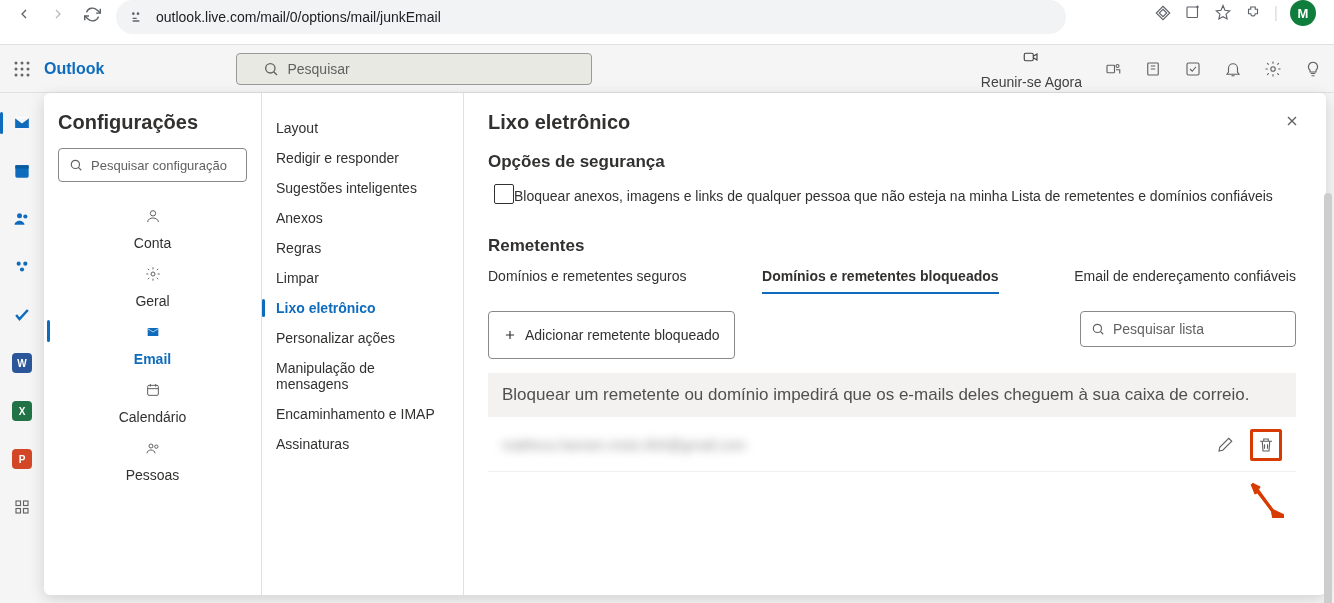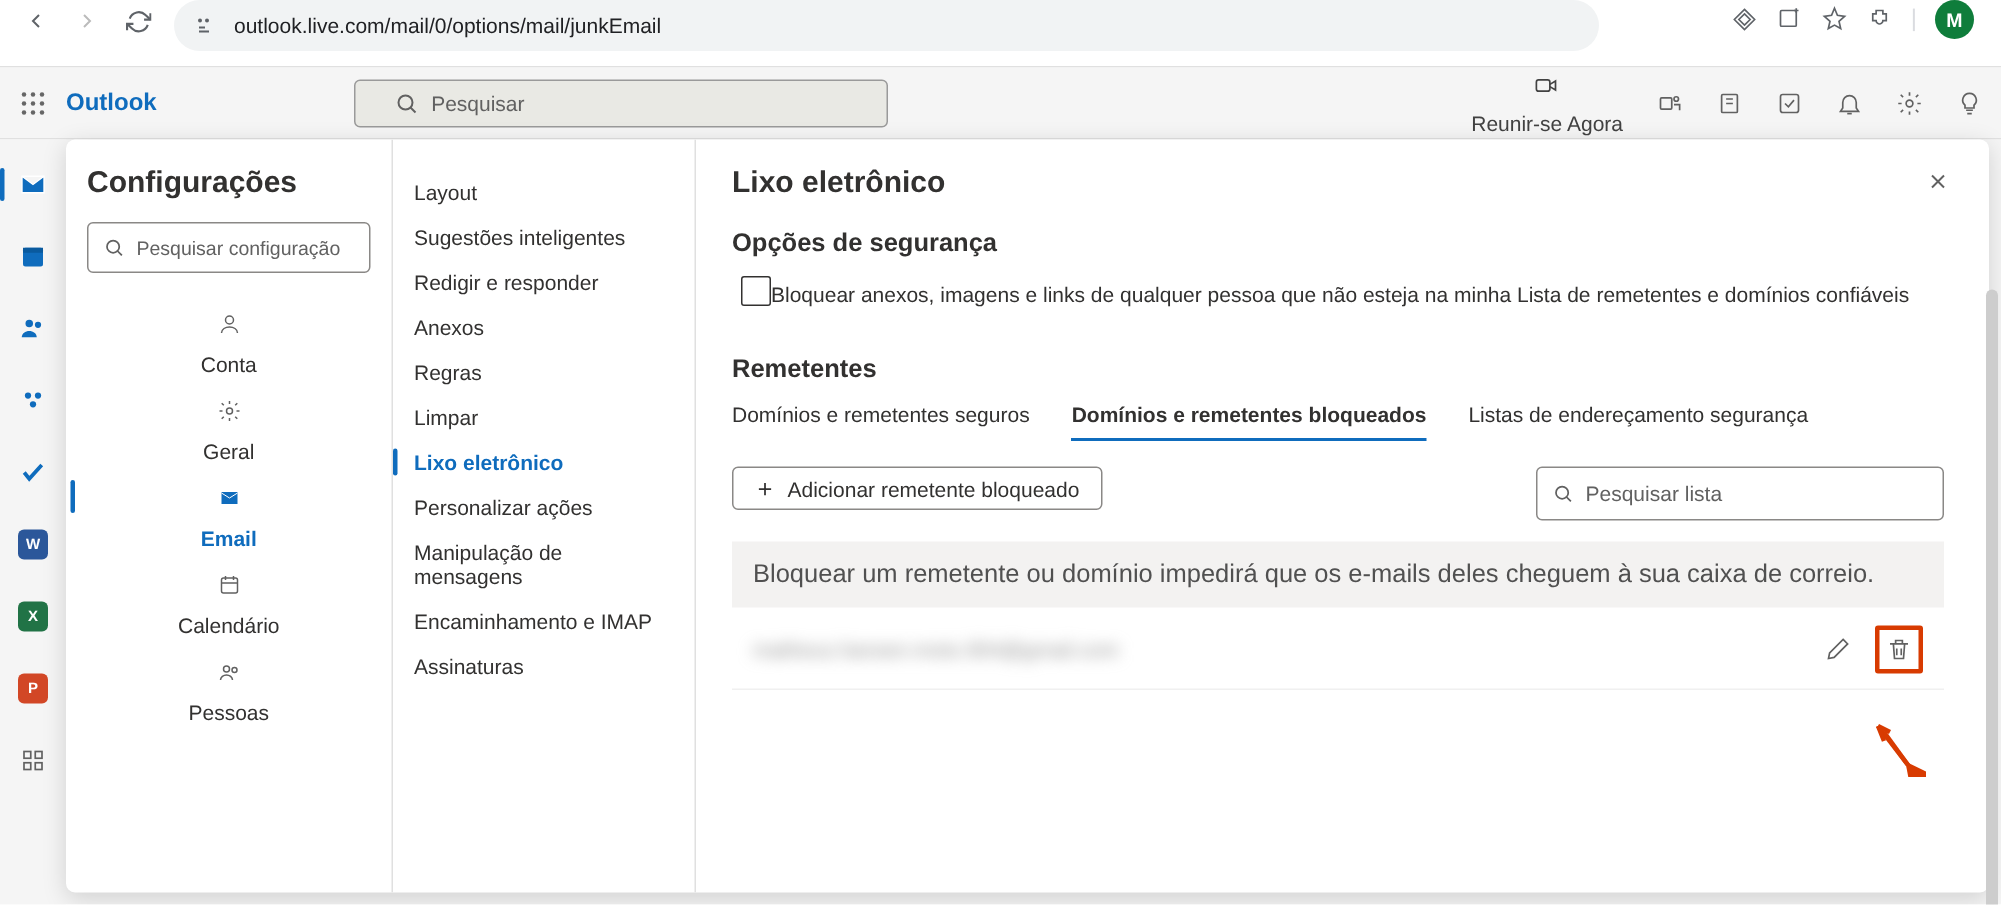--- a/index.html
+++ b/index.html
@@ -51,26 +51,26 @@
     .sub-item.sel::before{content:"";position:absolute;left:0;top:6px;width:3px;height:18px;background:#0f6cbd;border-radius:2px;}
     
     
     .col3{flex:1;padding:18px 30px 18px 24px;position:relative;overflow-y:auto;}
     .close-x{position:absolute;top:12px;right:18px;width:32px;height:32px;display:flex;align-items:center;justify-content:center;cursor:pointer;color:#616161;}
     .page-title{font-size:20px;font-weight:600;color:#323130;margin-bottom:18px;}
     .section-title{font-size:17px;font-weight:700;color:#323130;margin-bottom:12px;}
     .checkbox-row{display:flex;align-items:flex-end;gap:0;margin-bottom:32px;margin-left:6px;}
     .chk{width:20px;height:20px;border:1px solid #323130;border-radius:2px;}
     .chk-label{font-size:14px;color:#323130;}
-    .tabs{display:flex;gap:28px;border-bottom:1px solid transparent;margin-bottom:16px;}
+    .tabs{display:flex;gap:28px;border-bottom:1px solid transparent;margin-bottom:16px;justify-content:space-between;}
     .tab{padding-bottom:8px;font-size:14px;color:#323130;cursor:pointer;}
     .tab.active{font-weight:600;border-bottom:2px solid #0f6cbd;}
     .actions-row{display:flex;gap:12px;margin-bottom:14px;}
-    .add-btn{height:29px;border:1px solid #8a8886;border-radius:4px;background:#fff;display:flex;align-items:center;padding:0 14px;gap:8px;font-size:14px;color:#323130;cursor:pointer;}
-    .search-list{height:36px;width:272px;margin-left:auto;border:1px solid #8a8886;border-radius:4px;display:flex;align-items:center;padding:0 10px;gap:8px;font-size:14px;color:#616161;}
+    .add-btn{height:48px;border:1px solid #8a8886;border-radius:4px;background:#fff;display:flex;align-items:center;padding:0 14px;gap:8px;font-size:14px;color:#323130;cursor:pointer;}
+    .search-list{height:36px;width:216px;margin-left:auto;border:1px solid #8a8886;border-radius:4px;display:flex;align-items:center;padding:0 10px;gap:8px;font-size:14px;color:#616161;}
     .info-bar{background:#f3f2f1;padding:12px 14px;font-size:17px;color:#505050;margin-bottom:2px;}
     .list-row{display:flex;align-items:center;padding:10px 14px;border-bottom:1px solid #f0f0f0;}
     .blurred{filter:blur(5px);font-size:14px;color:#909090;}
     .row-actions{margin-left:auto;display:flex;gap:16px;align-items:center;}
     .edit-btn{cursor:pointer;color:#616161;}
     .del-btn{cursor:pointer;color:#616161;border:3px solid #d83b01;padding:4px;border-radius:2px;}
     
     
     .arrow-annot{position:absolute;right:50px;top:478px;pointer-events:none;}
     
@@ -314,22 +314,22 @@
               <circle cx="17" cy="10" r="2.5"></circle>
               <path d="M3 20c0-3 3-5 6-5s6 2 6 5"></path>
             </svg>
           </span>
           <span>Pessoas</span>
         </div>
     </div>
 
     <div class="col2">
       <div class="sub-item">Layout</div>
+      <div class="sub-item">Redigir e responder</div>
       <div class="sub-item">Sugestões inteligentes</div>
-      <div class="sub-item">Redigir e responder</div>
       <div class="sub-item">Anexos</div>
       <div class="sub-item">Regras</div>
       <div class="sub-item">Limpar</div>
       <div class="sub-item sel">Lixo eletrônico</div>
       <div class="sub-item">Personalizar ações</div>
       <div class="sub-item">Manipulação de mensagens</div>
       <div class="sub-item">Encaminhamento e IMAP</div>
       <div class="sub-item">Assinaturas</div>
     </div>
 
@@ -342,21 +342,21 @@
       <div class="page-title">Lixo eletrônico</div>
       <div class="section-title">Opções de segurança</div>
       <div class="checkbox-row">
         <div class="chk"></div>
         <span class="chk-label">Bloquear anexos, imagens e links de qualquer pessoa que não esteja na minha Lista de remetentes e domínios confiáveis</span>
       </div>
       <div class="section-title">Remetentes</div>
       <div class="tabs">
         <div class="tab">Domínios e remetentes seguros</div>
         <div class="tab active">Domínios e remetentes bloqueados</div>
-        <div class="tab">Listas de endereçamento segurança</div>
+        <div class="tab">Email de endereçamento confiáveis</div>
       </div>
       <div class="actions-row">
         <button class="add-btn">
           <svg width="14" height="14" viewBox="0 0 24 24" fill="none" stroke="currentColor" stroke-width="2">
               <path d="M12 5v14M5 12h14"></path>
             </svg>
           <span>Adicionar remetente bloqueado</span>
         </button>
         <div class="search-list">
           <svg width="14" height="14" viewBox="0 0 24 24" fill="none" stroke="currentColor" stroke-width="2">

